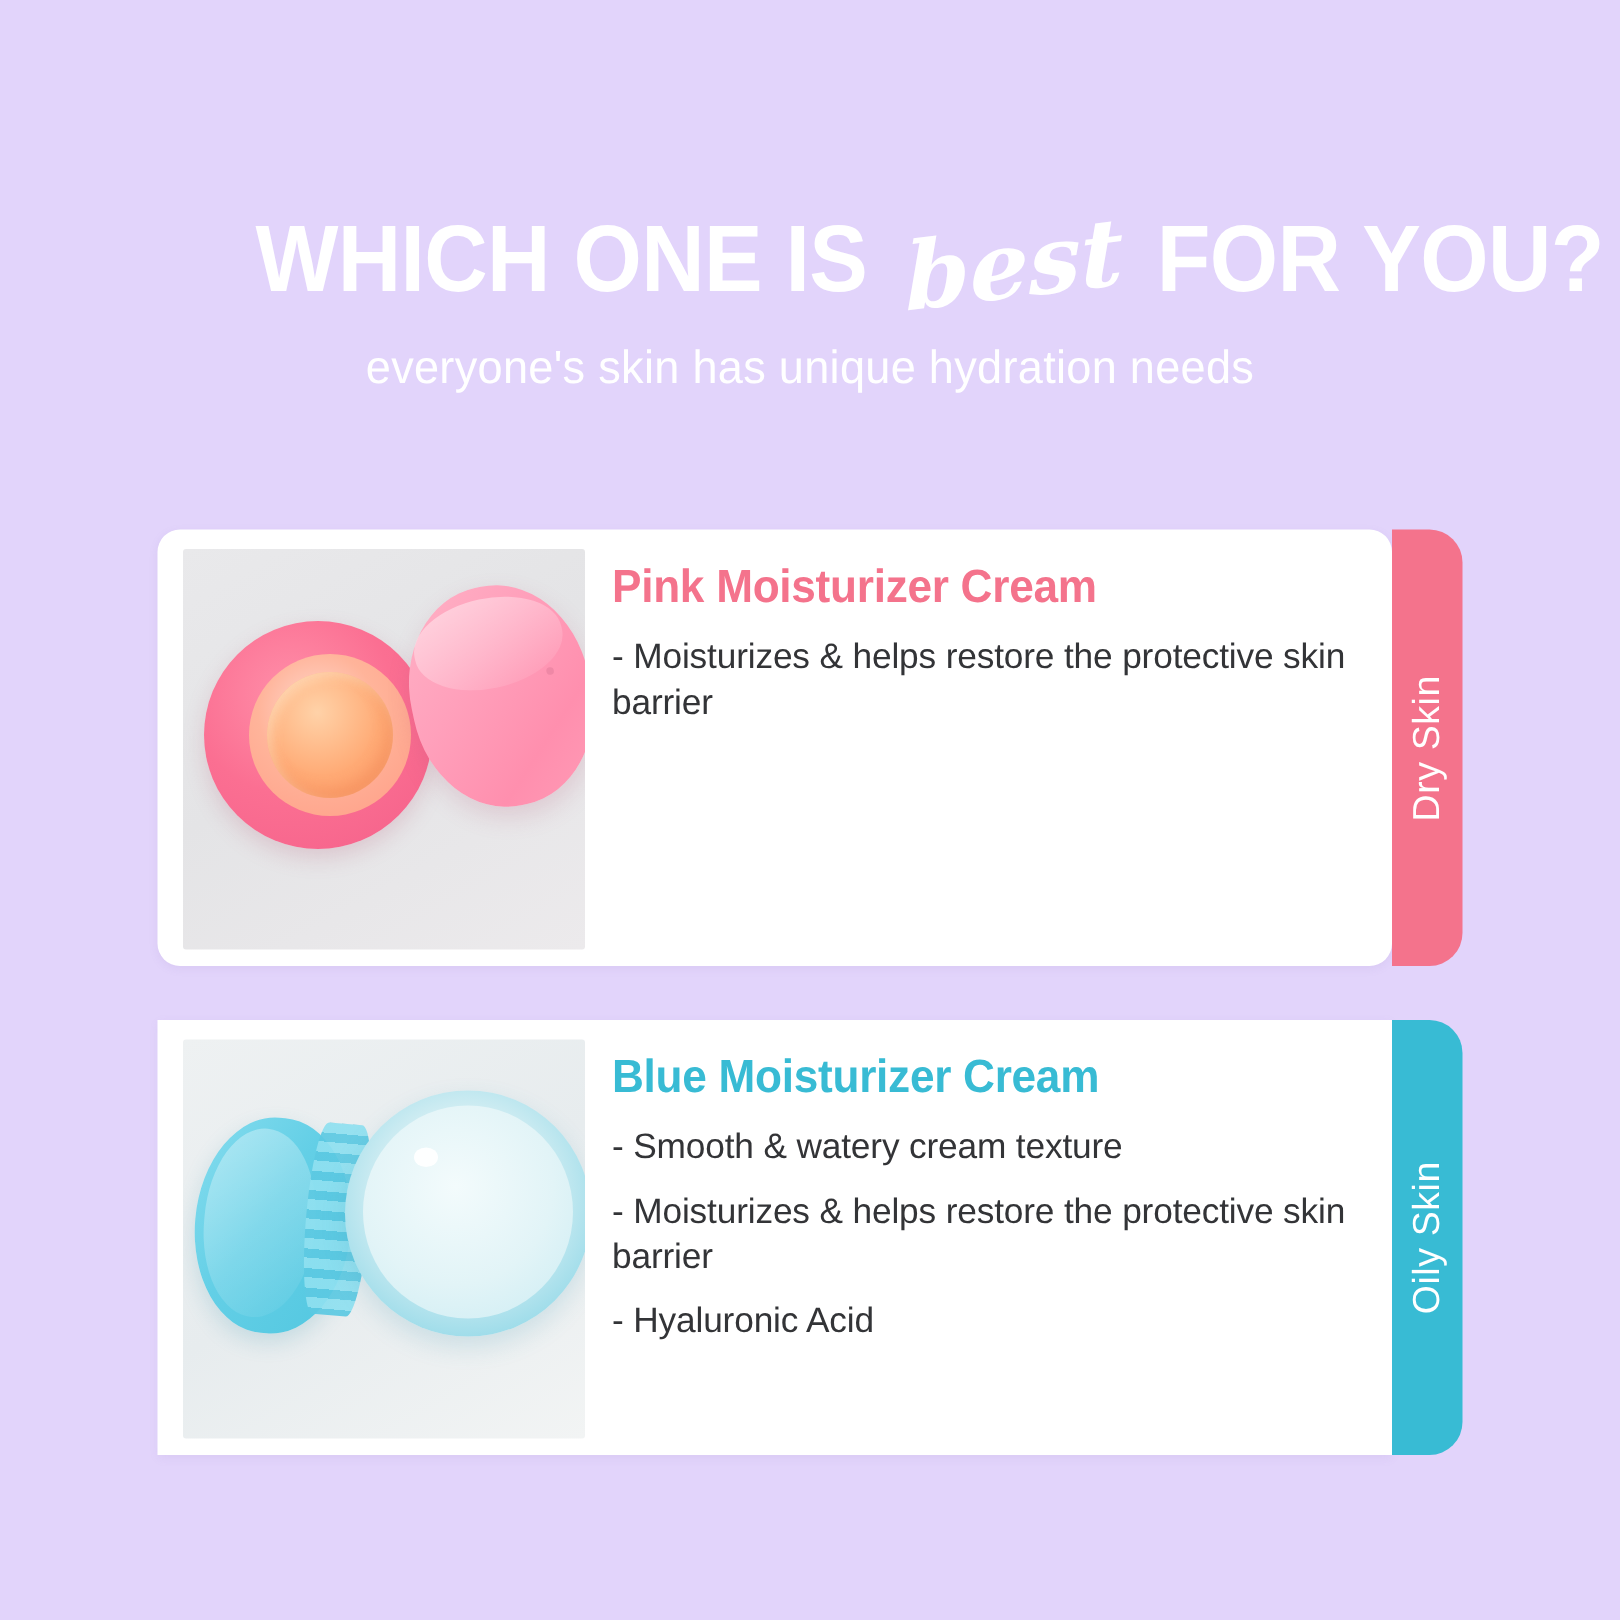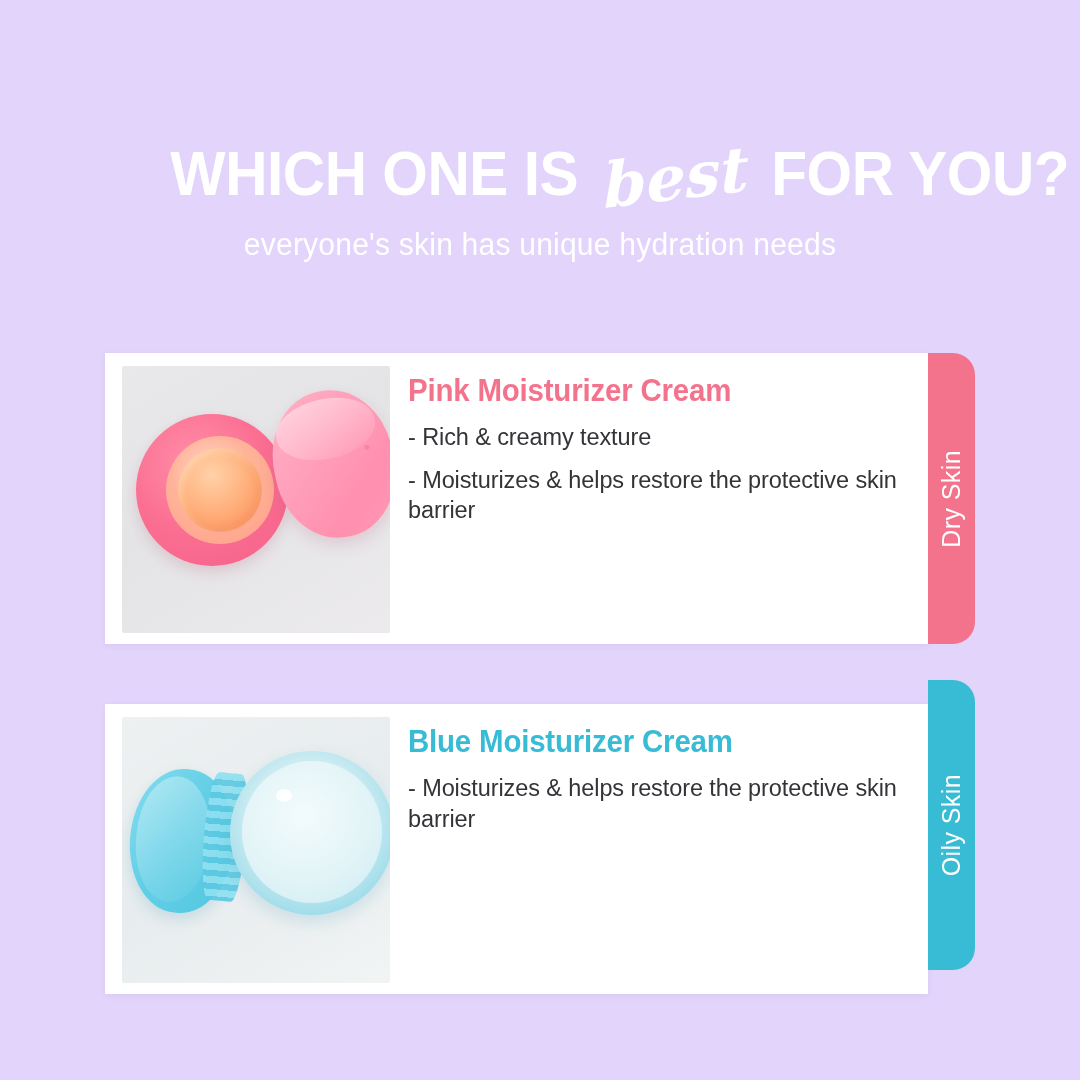--- a/index.html
+++ b/index.html
@@ -56,22 +56,22 @@
 
   
   .card {
     position:absolute;
     left:105px;
     width:823px;
     background:#ffffff;
     display:flex;
     box-shadow:0 2px 6px rgba(150,120,190,0.10);
   }
-  #card-pink  { top:353px; height:291px; }
-  #card-blue  { top:680px; height:290px;margin-top:24px; }
+  #card-pink  { top:353px; height:291px;border-radius:15px; }
+  #card-blue  { top:680px; height:290px; }
 
   .thumb {
     width:268px;
     flex:0 0 268px;
     margin:13px 0 11px 17px;
     border-radius:2px;
     position:relative;
     overflow:hidden;
   }
   .thumb-pink { background:linear-gradient(150deg,#e9e9eb 0%,#e4e4e6 45%,#eceaec 100%); }
@@ -214,21 +214,20 @@
         <div class="jar-pink-cream"></div>
       </div>
     </div>
     <div class="jar-pink-lid">
       <div class="jar-pink-lid-top"></div>
       <div class="jar-pink-dot"></div>
     </div>
   </div>
   <div class="card-body">
     <div class="card-title" id="title-pink">Pink Moisturizer Cream</div>
-    <div class="bullet">- Rich &amp; creamy texture</div>
     <div class="bullet">- Moisturizes &amp; helps restore the protective skin barrier</div>
   </div>
 </div>
 <div class="tab" id="tab-pink">
   <span class="tab-label">Dry Skin</span>
 </div>
 
 <div class="card" id="card-blue">
   <div class="thumb thumb-blue">
     <div class="jar-blue-lid">
@@ -236,18 +235,20 @@
     </div>
     <div class="jar-blue-threads"></div>
     <div class="jar-blue-pot">
       <div class="jar-blue-pot-inner">
         <div class="jar-blue-bubble"></div>
       </div>
     </div>
   </div>
   <div class="card-body">
     <div class="card-title" id="title-blue">Blue Moisturizer Cream</div>
+    <div class="bullet">- Smooth &amp; watery cream texture</div>
     <div class="bullet">- Moisturizes &amp; helps restore the protective skin barrier</div>
+    <div class="bullet">- Hyaluronic Acid</div>
   </div>
 </div>
 <div class="tab" id="tab-blue">
   <span class="tab-label">Oily Skin</span>
 </div>
 
 </body></html>

